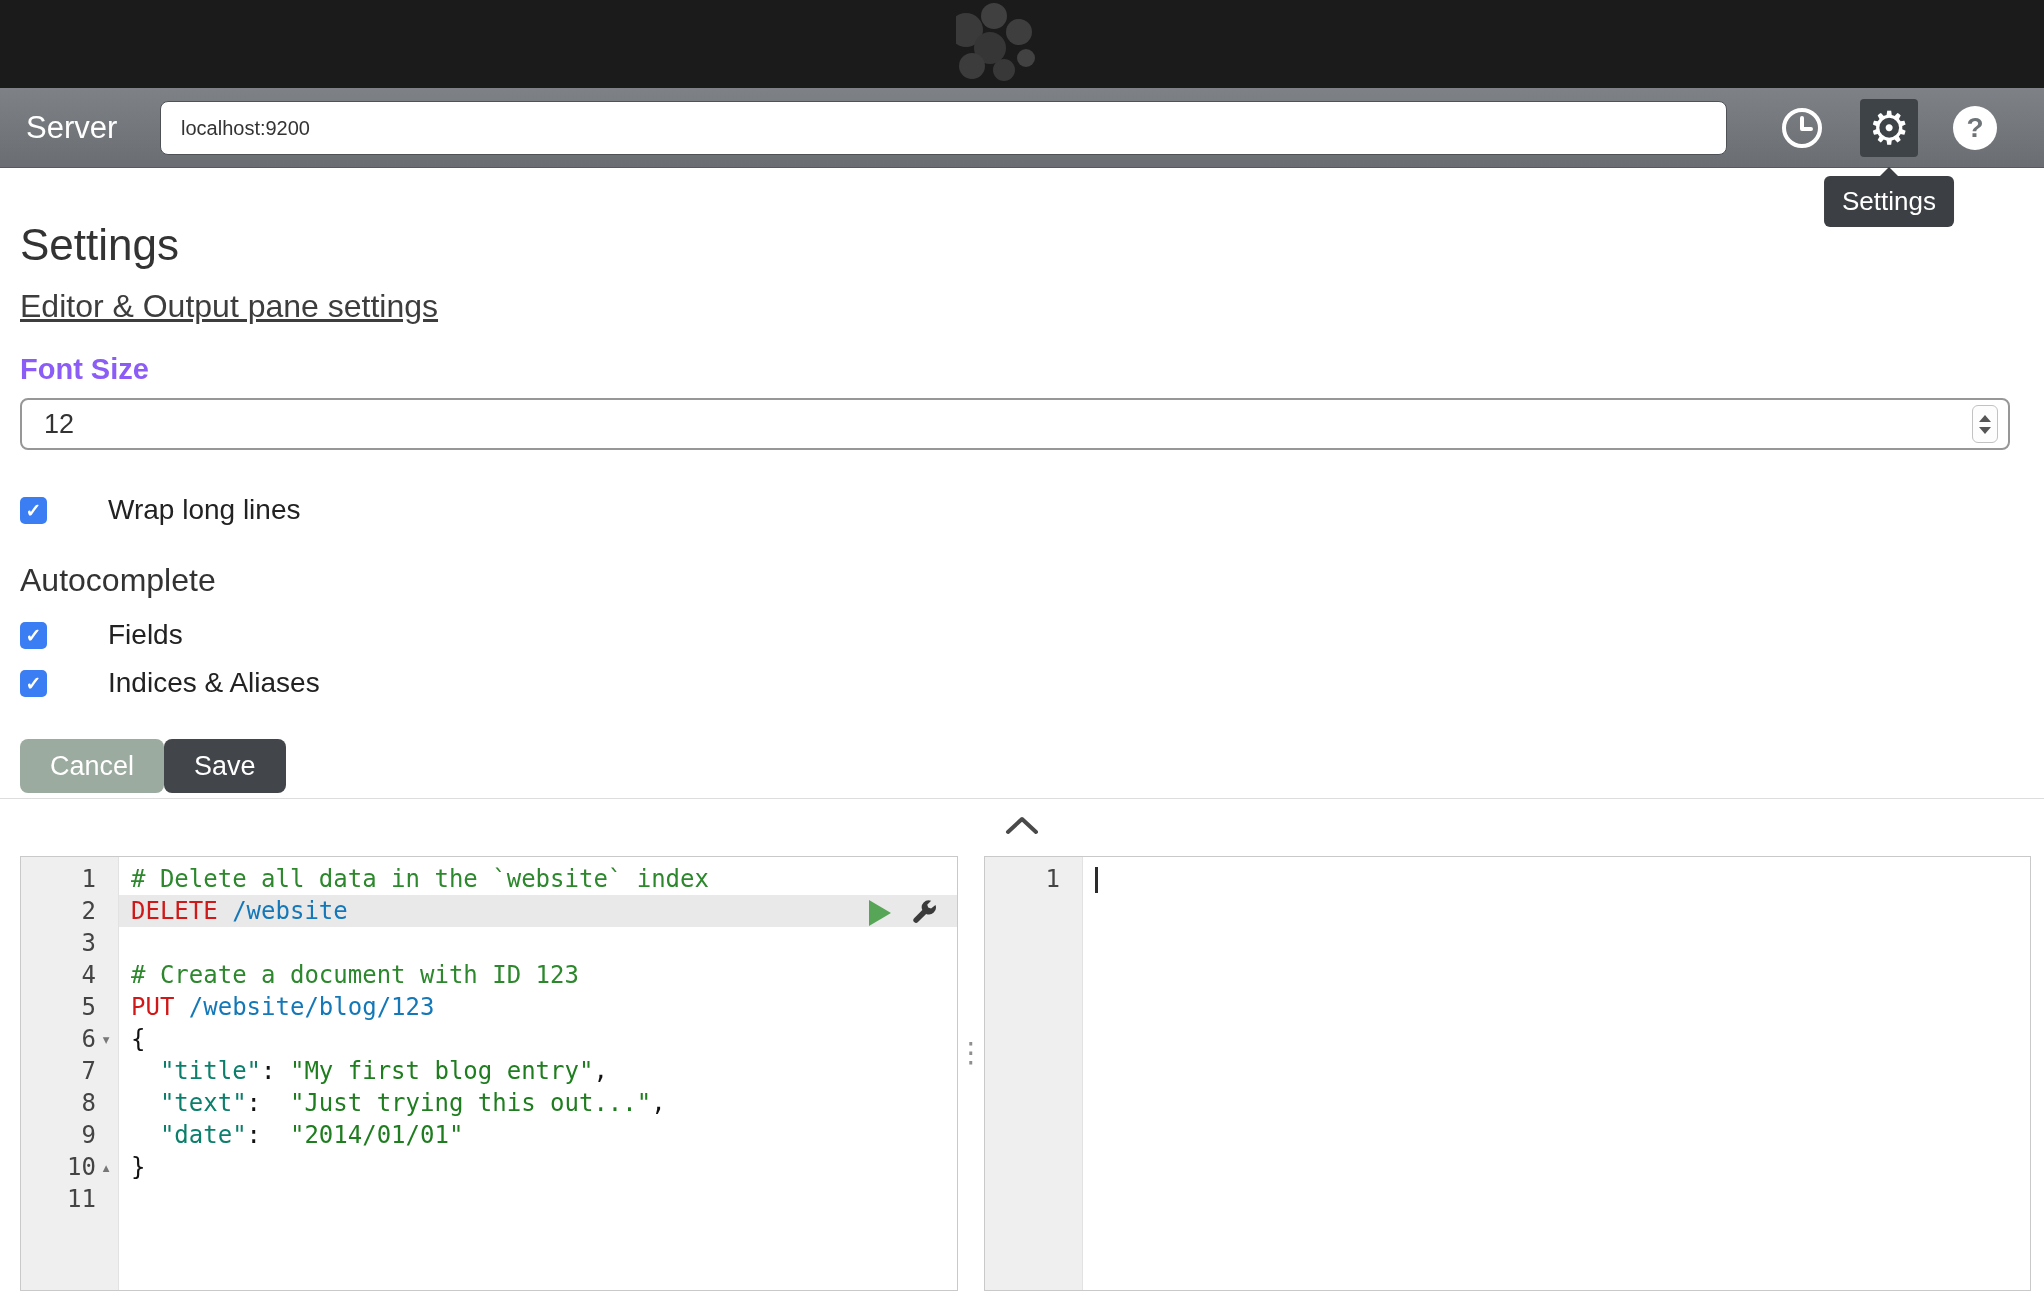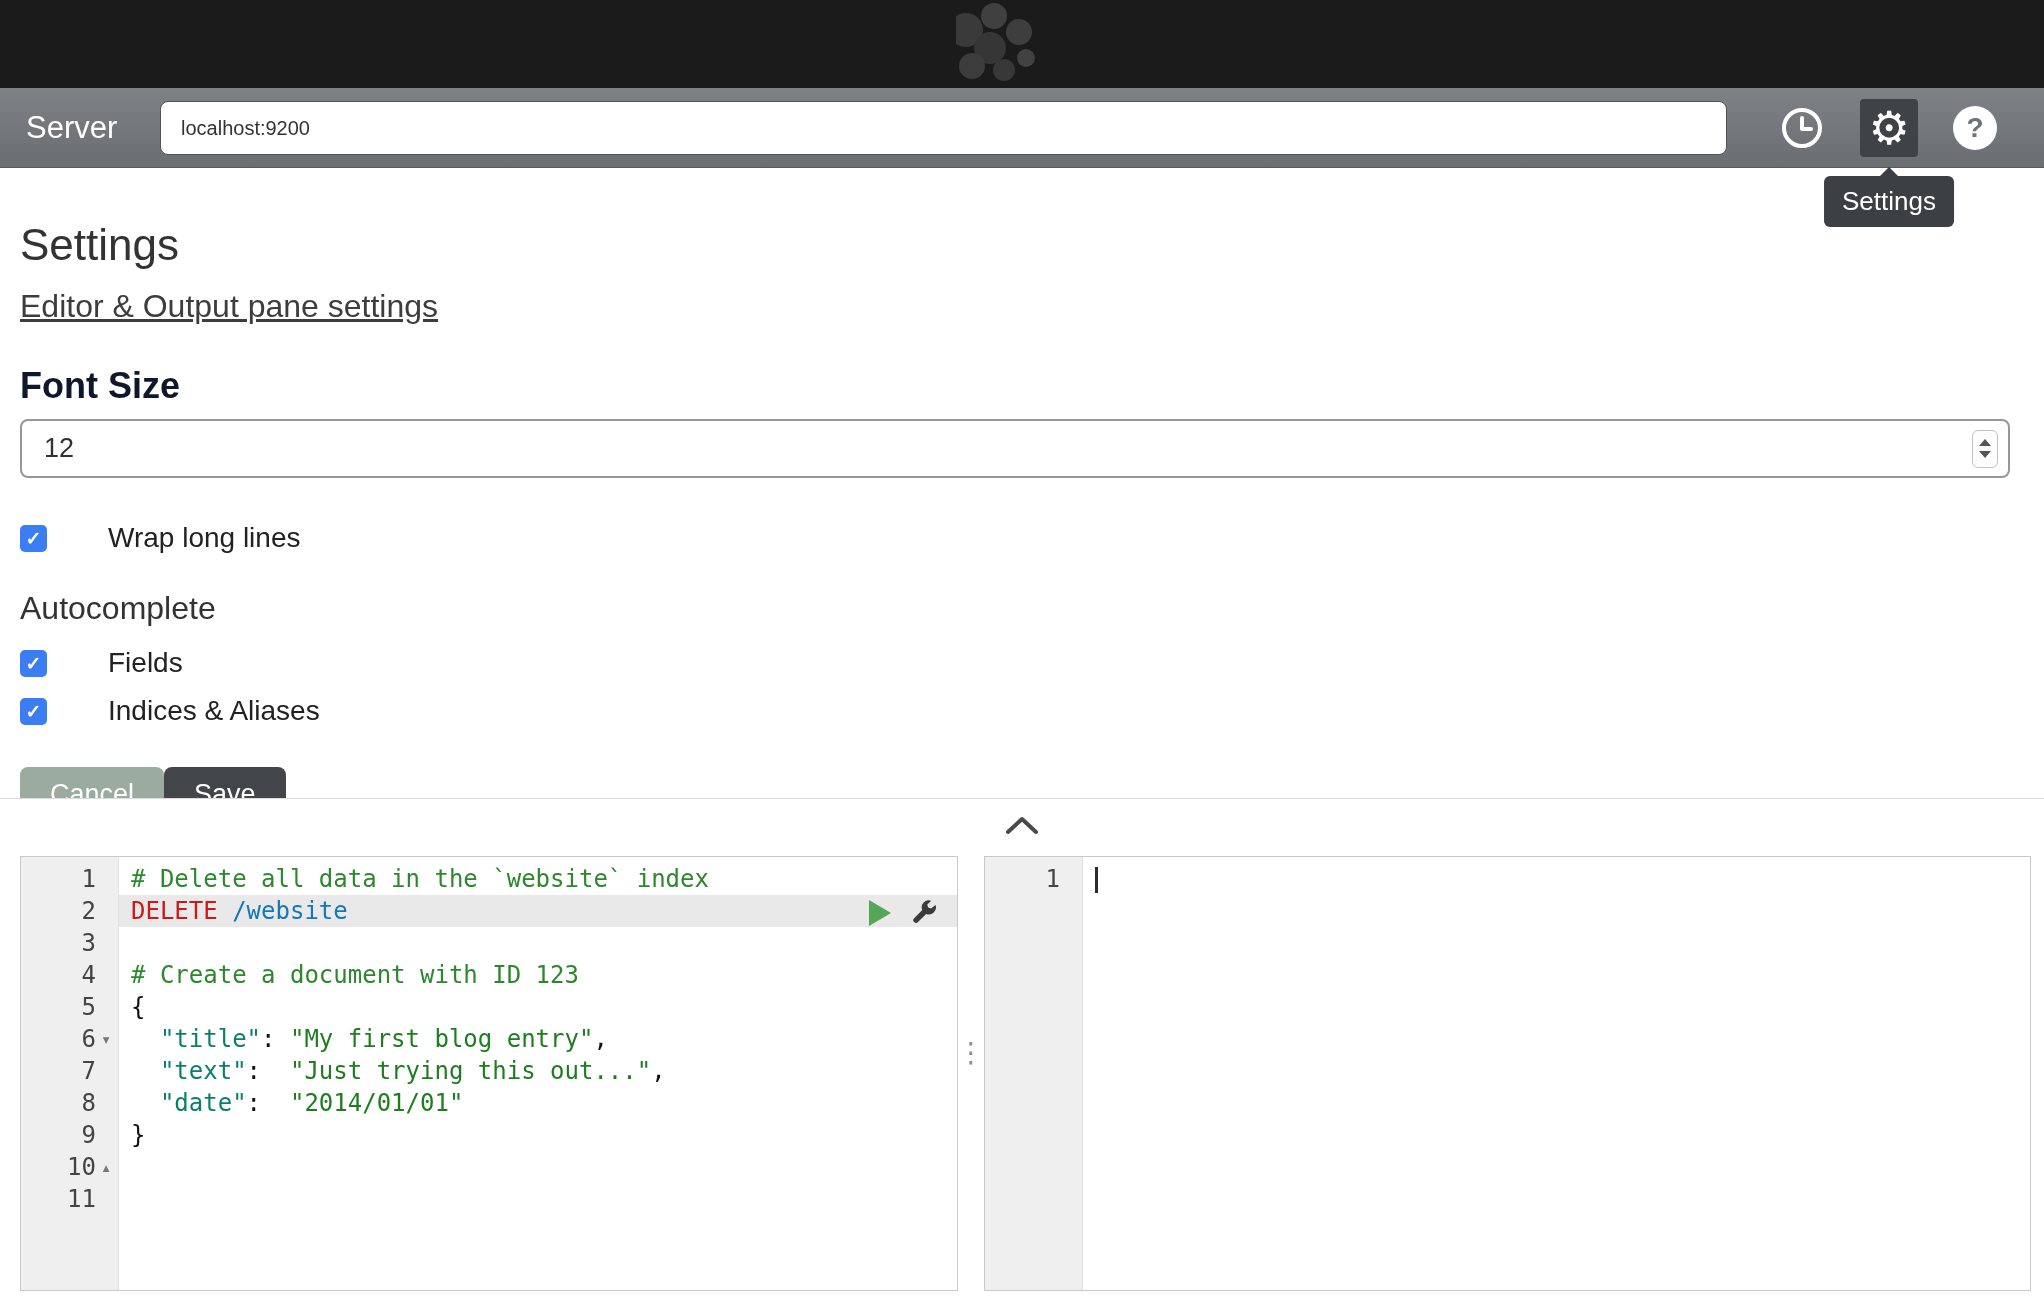--- a/index.html
+++ b/index.html
@@ -23,23 +23,23 @@
   .help-btn::after { content: "?"; color: #6e7377; font-weight: bold; font-size: 28px; font-family: "Liberation Sans", sans-serif; }
 
   
   .tooltip { position: absolute; top: 176px; left: 1889px; transform: translateX(-50%); background: #3c4045; color: #fff; font-size: 26px; padding: 10px 18px; border-radius: 6px; z-index: 6; white-space: nowrap; }
   .tooltip::before { content: ""; position: absolute; top: -9px; left: 50%; margin-left: -9px; border-left: 9px solid transparent; border-right: 9px solid transparent; border-bottom: 9px solid #3c4045; }
 
   
   .settings { padding: 52px 34px 0 20px; }
   .settings-title { font-size: 44px; font-weight: 400; color: #333; margin: 0; }
   .settings-subtitle { font-size: 32px; font-weight: 400; color: #3d3d3d; margin-top: 18px; text-decoration: underline; }
-  .fontsize-label { font-size: 36px; font-weight: bold; color: #0f172a; margin-top: 40px; }
+  .fontsize-label { font-size: 29px; font-weight: bold; color: #8b5cf6; margin-top: 28px; }
   .fontsize-wrap { position: relative; margin-top: 12px; }
-  .fontsize-input { width: 100%; height: 59px; border: 2px solid #979797; border-radius: 8px; font-size: 27px; padding: 0 22px; color: #333; font-family: "Liberation Sans", sans-serif; outline: none; }
+  .fontsize-input { width: 100%; height: 52px; border: 2px solid #979797; border-radius: 8px; font-size: 27px; padding: 0 22px; color: #333; font-family: "Liberation Sans", sans-serif; outline: none; }
   .stepper { position: absolute; right: 12px; top: 50%; transform: translateY(-50%); width: 26px; height: 38px; border: 1px solid #c2c2c2; border-radius: 6px; background: #fdfdfd; display: flex; flex-direction: column; align-items: center; justify-content: center; gap: 5px; cursor: pointer; }
   .stepper .up   { width: 0; height: 0; border-left: 6px solid transparent; border-right: 6px solid transparent; border-bottom: 7px solid #555; }
   .stepper .down { width: 0; height: 0; border-left: 6px solid transparent; border-right: 6px solid transparent; border-top: 7px solid #555; }
 
   .check-row { display: flex; align-items: center; cursor: pointer; gap: 48px; }
   .row-wrap { margin-top: 44px; }
   .row-fields { margin-top: 20px; }
   .row-indices { margin-top: 16px; }
   .checkbox { width: 27px; height: 27px; border-radius: 5px; background: var(--accent, #3b7df2); display: flex; align-items: center; justify-content: center; flex: none; }
   .checkbox::after { content: "\2713"; color: #fff; font-size: 19px; font-weight: bold; }
@@ -210,20 +210,21 @@
           <div class="gutter-cell">
             <span class="num">11</span>
             <span class="fold-spacer"></span>
           </div>
         </div>
       <div class="code">
           <div class="code-line"><span class="tok-comment"># Delete all data in the `website` index</span></div>
           <div class="code-line active"><span class="tok-method">DELETE</span><span class="tok-plain"> </span><span class="tok-url">/website</span></div>
           <div class="code-line"></div>
           <div class="code-line"><span class="tok-comment"># Create a document with ID 123</span></div>
+          <div class="code-line"><span class="tok-method">PUT</span><span class="tok-plain"> </span><span class="tok-url">/website/blog/123</span></div>
           <div class="code-line"><span class="tok-punct">{</span></div>
           <div class="code-line"><span class="tok-plain">  </span><span class="tok-key">"title"</span><span class="tok-punct">: </span><span class="tok-value">"My first blog entry"</span><span class="tok-punct">,</span></div>
           <div class="code-line"><span class="tok-plain">  </span><span class="tok-key">"text"</span><span class="tok-punct">:  </span><span class="tok-value">"Just trying this out..."</span><span class="tok-punct">,</span></div>
           <div class="code-line"><span class="tok-plain">  </span><span class="tok-key">"date"</span><span class="tok-punct">:  </span><span class="tok-value">"2014/01/01"</span></div>
           <div class="code-line"><span class="tok-punct">}</span></div>
           <div class="code-line"></div>
         </div>
       <div class="line-actions">
         <span class="play-icon"></span>
         <span class="wrench-icon">

